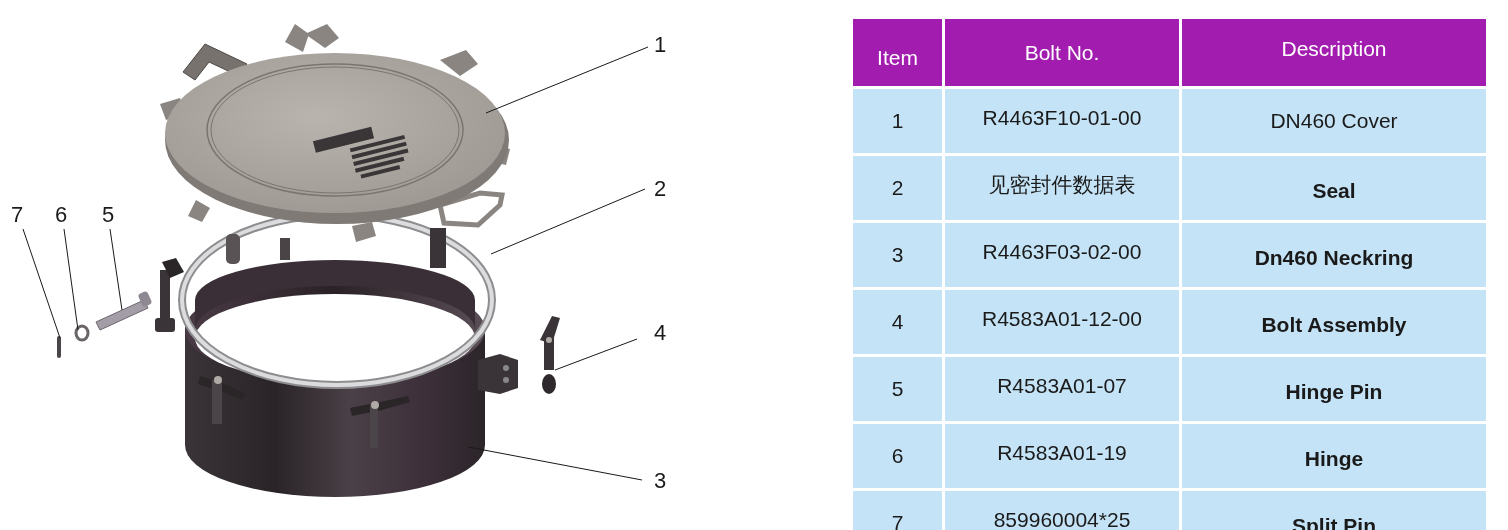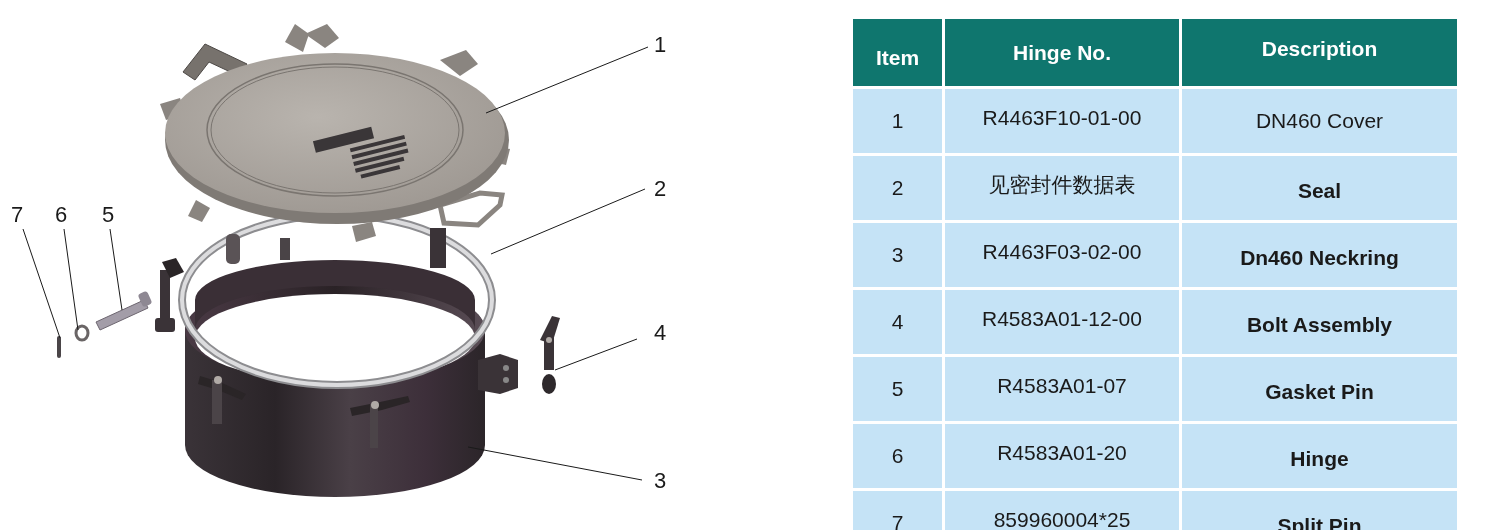--- a/index.html
+++ b/index.html
@@ -5,30 +5,30 @@
     html, body { margin: 0; padding: 0; background: #ffffff; }
     body { width: 1508px; height: 530px; position: relative; overflow: hidden; font-family: "Liberation Sans", sans-serif; }
     #diagram { position: absolute; left: 0; top: 0; width: 840px; height: 530px; }
     .callout { font-family: "Liberation Sans", sans-serif; font-size: 22px; fill: #1a1a1a; }
     #parts-table {
       position: absolute; left: 853px; top: 19px;
       border-collapse: separate; border-spacing: 3px 3px;
       margin-left: -3px; margin-top: -3px;
     }
     #parts-table th {
-      background: #0f766e; color: #ffffff; font-weight: bold;
+      background: #a21caf; color: #ffffff; font-weight: normal;
       font-size: 21px; height: 57px; padding: 0; text-align: center; vertical-align: middle;
     }
     #parts-table td {
       background: #c5e3f6; color: #1a1a1a;
       font-size: 21px; height: 58px; padding: 0; text-align: center; vertical-align: middle;
     }
     .col-item { width: 89px; }
     .col-part { width: 234px; }
-    .col-desc { width: 275px; }
+    .col-desc { width: 304px; }
     td.part { padding-bottom: 6px !important; }
     td.desc { padding-top: 6px !important; font-weight: bold; }
     th.hdr-item { padding-top: 10px !important; }
     th.hdr-desc { padding-bottom: 8px !important; }
   </style>
 </head>
 <body>
 
 <svg id="diagram" viewBox="0 0 840 530" xmlns="http://www.w3.org/2000/svg">
   <defs>
@@ -149,21 +149,21 @@
     <text class="callout" x="102" y="222">5</text>
     <text class="callout" x="55" y="222">6</text>
     <text class="callout" x="11" y="222">7</text>
   </g>
 </svg>
 
 <table id="parts-table">
   <thead>
     <tr>
       <th class="col-item hdr-item">Item</th>
-      <th class="col-part">Hinge No.</th>
+      <th class="col-part">Bolt No.</th>
       <th class="col-desc hdr-desc">Description</th>
     </tr>
   </thead>
   <tbody>
     <tr>
       <td>1</td>
       <td class="part">R4463F10-01-00</td>
       <td>DN460 Cover</td>
     </tr>
     <tr>
@@ -177,25 +177,25 @@
       <td class="desc">Dn460 Neckring</td>
     </tr>
     <tr>
       <td>4</td>
       <td class="part">R4583A01-12-00</td>
       <td class="desc">Bolt Assembly</td>
     </tr>
     <tr>
       <td>5</td>
       <td class="part">R4583A01-07</td>
-      <td class="desc">Gasket Pin</td>
+      <td class="desc">Hinge Pin</td>
     </tr>
     <tr>
       <td>6</td>
-      <td class="part">R4583A01-20</td>
+      <td class="part">R4583A01-19</td>
       <td class="desc">Hinge</td>
     </tr>
     <tr>
       <td>7</td>
       <td class="part">859960004*25</td>
       <td class="desc">Split Pin</td>
     </tr>
   </tbody>
 </table>
 

